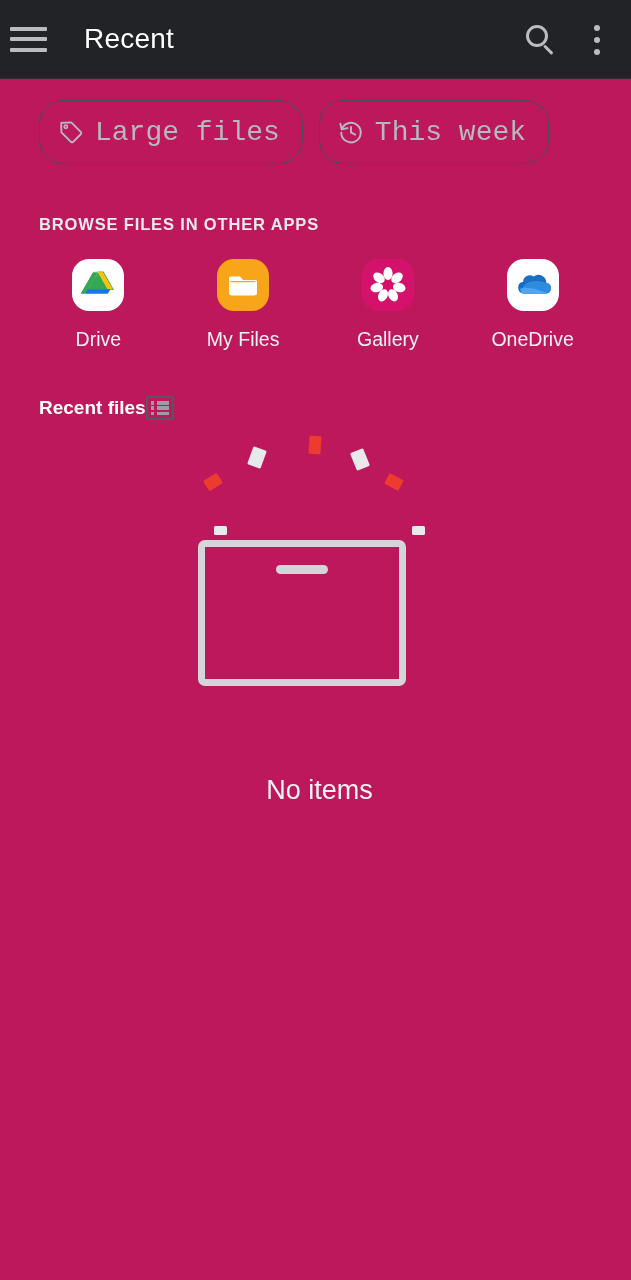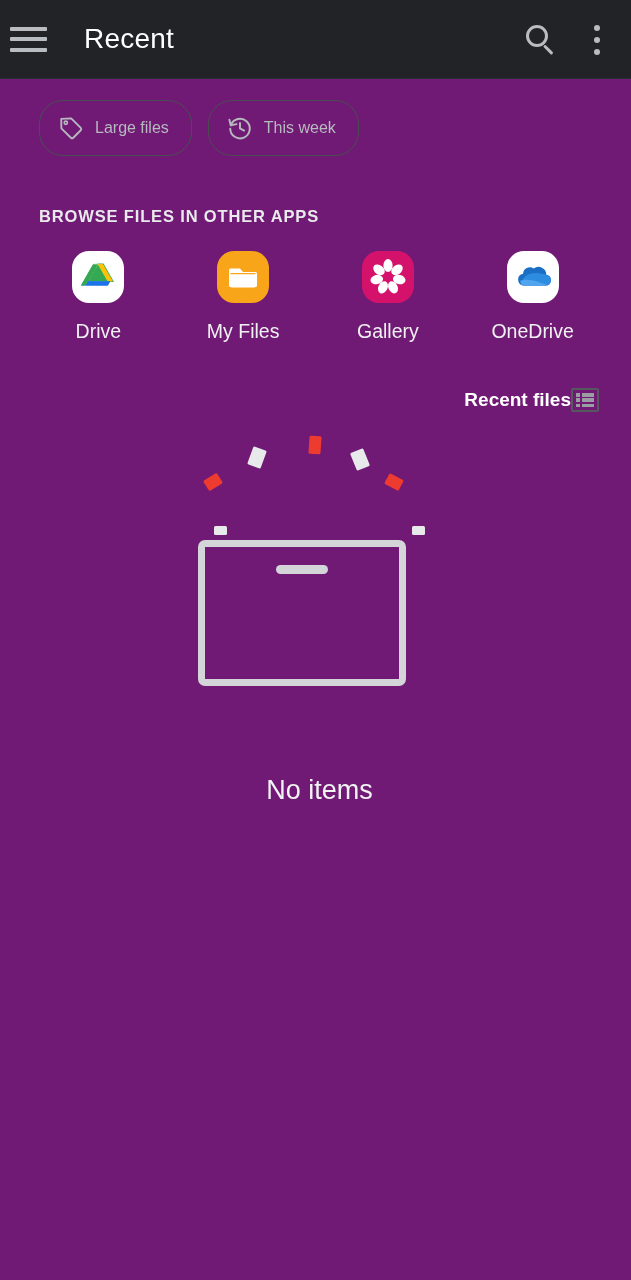--- a/index.html
+++ b/index.html
@@ -5,21 +5,21 @@
   * { margin:0; padding:0; box-sizing:border-box; }
   html, body {
     width:631px; height:1280px;
     background:#1e2023;
     font-family:"Liberation Sans", sans-serif;
     overflow:hidden;
   }
   .screen {
     position:relative;
     width:631px; height:1280px;
-    background:#701a75;
+    background:#be185d;
   }
 
   
   .appbar {
     position:relative;
     height:79px;
     display:flex;
     align-items:center;
     background:#212327;
     border-bottom:1px solid #2b2e33;
@@ -56,30 +56,31 @@
   }
   .kebab { width:6px; height:30px; display:flex; flex-direction:column; justify-content:space-between; align-items:center; }
   .kebab i { display:block; width:6px; height:6px; border-radius:50%; background:#b9bcc1; }
 
   
   .chips {
     display:flex; gap:16px;
     padding:21px 0 0 39px;
   }
   .chip {
-    height:56px;
+    height:64px;
     display:flex; align-items:center;
     gap:11px;
     padding:0 22px 0 18px;
     border:1px solid #4a4d52;
     border-radius:24px;
     color:#b6b9be;
-    font-size:16px;
+    font-size:28px;
     cursor:pointer;
     background:transparent;
+    font-family:Liberation Mono, monospace;
   }
   .chip .chip-ic { width:26px; height:26px; flex:0 0 26px; display:block; }
 
   
   .section-caps {
     margin:51px 0 0 39px;
     font-size:16.5px;
     font-weight:700;
     letter-spacing:0.85px;
     color:#e9eaec;
@@ -103,21 +104,21 @@
   .app-label {
     margin-top:17px;
     font-size:19.5px;
     color:#f0f1f2;
   }
 
   
   .recent-head {
     margin-top:45px;
     padding:0 32px 0 39px;
-    display:flex; align-items:center; justify-content:flex-end;
+    display:flex; align-items:center; justify-content:flex-start;
   }
   .recent-title { font-size:19px; color:#ffffff; font-weight:700; }
   .viewmode {
     width:28px; height:24px;
     border:2px solid #55585d;
     border-radius:2px;
     padding:3px 3px;
     display:flex; flex-direction:column; justify-content:space-between;
     cursor:pointer;
   }

